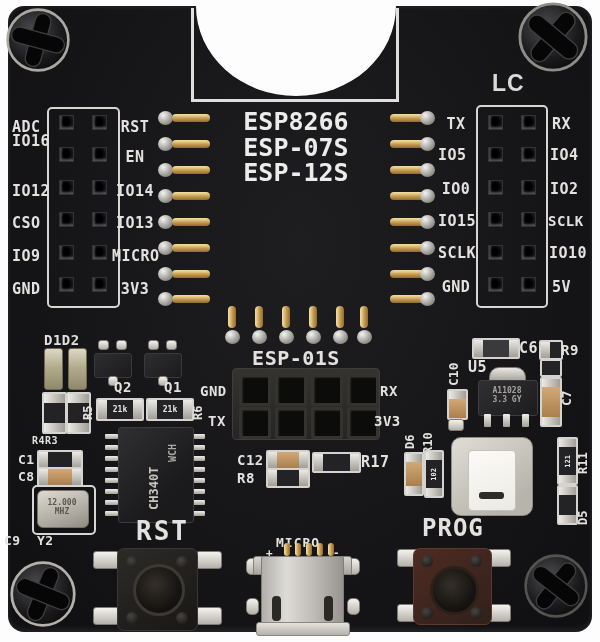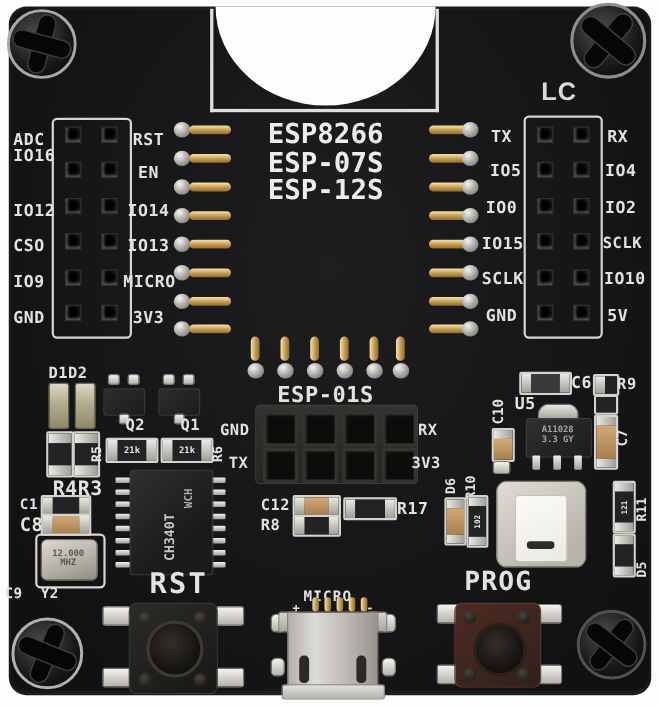--- a/index.html
+++ b/index.html
@@ -155,21 +155,21 @@
   <div class="goldpin-h" style="left:390px;top:218px;width:38px"></div>
     <div class="ball" style="left:420px;top:215px"></div>
   <div class="goldpin-h" style="left:390px;top:244px;width:38px"></div>
     <div class="ball" style="left:420px;top:241px"></div>
   <div class="goldpin-h" style="left:390px;top:270px;width:38px"></div>
     <div class="ball" style="left:420px;top:267px"></div>
   <div class="goldpin-h" style="left:390px;top:295px;width:38px"></div>
     <div class="ball" style="left:420px;top:292px"></div>
 
   <div class="lbl" style="left:438px;top:117px;width:36px;text-align:center">TX</div>
-  <div class="lbl" style="left:438px;top:148px;width:36px;text-align:right">IO5</div>
+  <div class="lbl" style="left:438px;top:148px;width:36px;text-align:left">IO5</div>
   <div class="lbl" style="left:438px;top:182px;width:36px;text-align:center">IO0</div>
   <div class="lbl" style="left:438px;top:214px;width:36px;text-align:center">IO15</div>
   <div class="lbl" style="left:438px;top:246px;width:36px;text-align:center">SCLK</div>
   <div class="lbl" style="left:438px;top:280px;width:36px;text-align:center">GND</div>
 
   <div class="silkbox" style="left:476px;top:105px;width:68px;height:199px;"></div>
   <div class="hole" style="left:488px;top:115px"></div>
   <div class="hole" style="left:521px;top:115px"></div>
   <div class="hole" style="left:488px;top:147px"></div>
   <div class="hole" style="left:521px;top:147px"></div>
@@ -229,21 +229,21 @@
   <div class="cmp col" style="left:42px;top:392px;width:21px;height:38px">
       <div class="cendv" style="flex:0 0 9px"></div>
       <div class="cmid"></div>
       <div class="cendv" style="flex:0 0 9px"></div>
     </div>
   <div class="cmp col" style="left:66px;top:392px;width:21px;height:38px">
       <div class="cendv" style="flex:0 0 9px"></div>
       <div class="cmid"></div>
       <div class="cendv" style="flex:0 0 9px"></div>
     </div>
-  <div class="lbl" style="left:48px;top:436px;font-size:18px">R4R3</div>
+  <div class="lbl" style="left:32px;top:436px;font-size:10px">R4R3</div>
 
   <div class="pad" style="left:98px;top:340px;width:9px;height:8px"></div>
   <div class="pad" style="left:116px;top:340px;width:9px;height:8px"></div>
   <div class="pad" style="left:148px;top:340px;width:9px;height:8px"></div>
   <div class="pad" style="left:166px;top:340px;width:9px;height:8px"></div>
   <div class="sot" style="left:94px;top:353px;width:36px;height:23px"></div>
   <div class="pad" style="left:108px;top:376px;width:8px;height:8px"></div>
   <div class="sot" style="left:144px;top:353px;width:36px;height:23px"></div>
   <div class="pad" style="left:158px;top:376px;width:8px;height:8px"></div>
   <div class="lbl" style="left:114px;top:380px;font-size:14px">Q2</div>
@@ -261,21 +261,21 @@
       <div class="cend"></div>
     </div>
   <div class="lbl vlbl" style="left:192px;top:396px;height:24px;font-size:12px">R6</div>
 
   <div class="lbl" style="left:18px;top:453px;font-size:13px">C1</div>
   <div class="cmp row" style="left:37px;top:450px;width:42px;height:16px">
       <div class="cend"></div>
       <div class="cmid"></div>
       <div class="cend"></div>
     </div>
-  <div class="lbl" style="left:18px;top:470px;font-size:17px">C8</div>
+  <div class="lbl" style="left:18px;top:470px;font-size:13px">C8</div>
   <div class="cmp row" style="left:37px;top:467px;width:42px;height:16px">
       <div class="cend"></div>
       <div class="cmid-tan"></div>
       <div class="cend"></div>
     </div>
 
   <div class="silkbox" style="left:32px;top:485px;width:60px;height:46px;"></div>
   <div class="abs" style="left:37px;top:490px;width:50px;height:36px;border-radius:6px;background:linear-gradient(160deg,#dedad2,#aaa69c 70%,#8f8b82);border:1px solid #77736a;"></div>
   <div class="tinytxt" style="left:37px;top:498px;width:50px;color:#5c584f;">
     <div>12.000</div>

